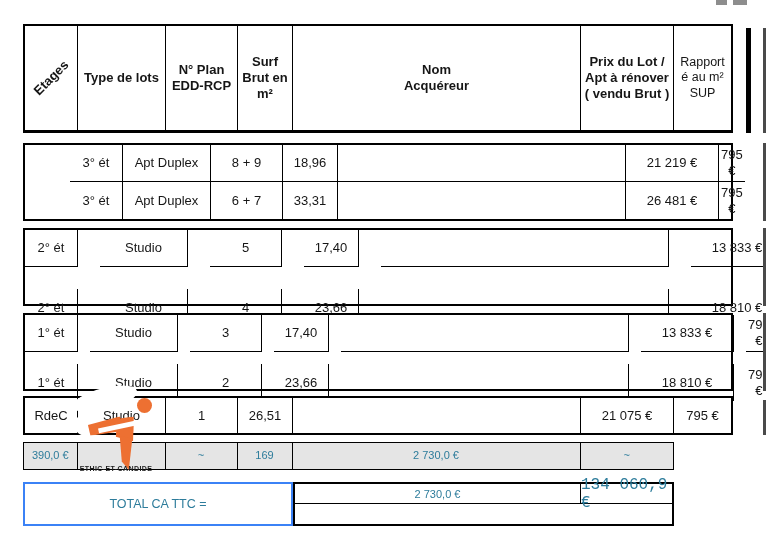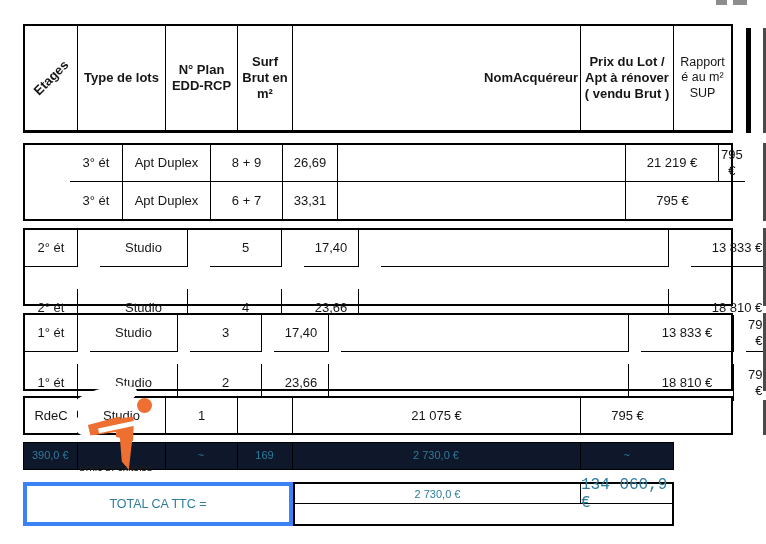--- a/index.html
+++ b/index.html
@@ -24,28 +24,28 @@
   .bb{border-bottom:1.6px solid #000;}
   .hdr{font-weight:700;}
   .hdr-normal{font-weight:400;font-size:12.5px;}
   .rot{transform:rotate(-45deg);font-weight:700;white-space:nowrap;}
   .raise{position:relative;z-index:3;}
   
   .header-box{top:24px;height:109px;border-width:2.5px 2.5px 3px 2.5px;}
   
   .blue-row{
     position:absolute;left:23px;top:442px;width:651px;height:28px;box-sizing:border-box;
-    border:1.5px solid #000;display:grid;background:#0f172a;z-index:1;
+    border:1.5px solid #000;display:grid;background:#e5e5e5;z-index:1;
     grid-template-columns:53.5px 88px 72px 55px 288px auto;
   }
   .blue-row .cell{font-size:11px;color:#2d7c9b;}
   
   .total-left{
     position:absolute;left:23px;top:482px;width:270px;height:44px;box-sizing:border-box;
-    border:4px solid #3b82f6;display:flex;align-items:center;justify-content:center;
+    border:2px solid #3b82f6;display:flex;align-items:center;justify-content:center;
     font-size:12.5px;color:#2d7c9b;background:#fff;z-index:1;
   }
   .total-right{
     position:absolute;left:293px;top:482px;width:381px;height:44px;box-sizing:border-box;
     border:2px solid #000;background:#fff;z-index:1;display:flex;flex-direction:column;
   }
   .tr-top{display:flex;height:20px;border-bottom:1.5px solid #000;box-sizing:border-box;}
   .tr-cellA{width:286px;box-sizing:border-box;border-right:1.6px solid #000;display:flex;align-items:center;justify-content:center;font-size:11px;color:#2d7c9b;}
   .tr-cellB{flex:1;display:flex;align-items:center;justify-content:center;font-size:16px;color:#2d7c9b;font-family:Liberation Mono, monospace;}
   .tr-bottom{flex:1;display:flex;align-items:center;justify-content:center;font-size:11px;color:#2d7c9b;}
@@ -77,41 +77,42 @@
 <div class="frag" style="left:716px;width:11px;"></div>
 <div class="frag" style="left:733px;width:14px;"></div>
 
 <div class="grp header-box" style="grid-template-rows:104px;">
   <div class="cell br hdr">
       <span class="rot">Etages</span>
     </div>
   <div class="cell br hdr">Type de lots</div>
   <div class="cell br hdr">N° Plan EDD-RCP</div>
   <div class="cell br hdr">Surf Brut en m²</div>
-  <div class="cell br hdr" style="flex-direction:row;justify-content:flex-end;">
+  <div class="cell br hdr" style="flex-direction:column;">
     <div>Nom</div>
     <div>Acquéreur</div>
   </div>
   <div class="cell br hdr">Prix du Lot / Apt à rénover ( vendu Brut )</div>
   <div class="cell hdr-normal">Rapport é au m² SUP</div>
 </div>
 
 <div class="grp rows2" style="top:143px;height:78px;padding-left:45px;">
   <div class="cell br bb">3° ét</div>
   <div class="cell br bb">Apt Duplex</div>
   <div class="cell br bb">8 + 9</div>
-  <div class="cell br bb">26,69</div>
+  <div class="cell br bb">18,96</div>
   <div class="cell br bb"></div>
   <div class="cell br bb">21 219 €</div>
   <div class="cell bb">795 €</div>
   <div class="cell br">3° ét</div>
   <div class="cell br">Apt Duplex</div>
   <div class="cell br">6 + 7</div>
   <div class="cell br">33,31</div>
   <div class="cell br"></div>
+  <div class="cell br">26 481 €</div>
   <div class="cell">795 €</div>
 </div>
 
 <div class="grp rows2" style="top:228px;height:78px;gap:22px;">
   <div class="cell br bb">2° ét</div>
   <div class="cell br bb">Studio</div>
   <div class="cell br bb">5</div>
   <div class="cell br bb">17,40</div>
   <div class="cell br bb"></div>
   <div class="cell br bb">13 833 €</div>
@@ -143,20 +144,21 @@
 </div>
 
 <div class="grp" style="top:396px;height:39px;grid-template-rows:35px;">
   <div class="cell br">
       <span class="raise">RdeC</span>
     </div>
   <div class="cell br">
       <span class="raise">Studio</span>
     </div>
   <div class="cell br">1</div>
+  <div class="cell br">26,51</div>
   <div class="cell br"></div>
   <div class="cell br">21 075 €</div>
   <div class="cell">795 €</div>
 </div>
 
 <div class="blue-row">
   <div class="cell br">390,0 €</div>
   <div class="cell br"></div>
   <div class="cell br">~</div>
   <div class="cell br">169</div>

